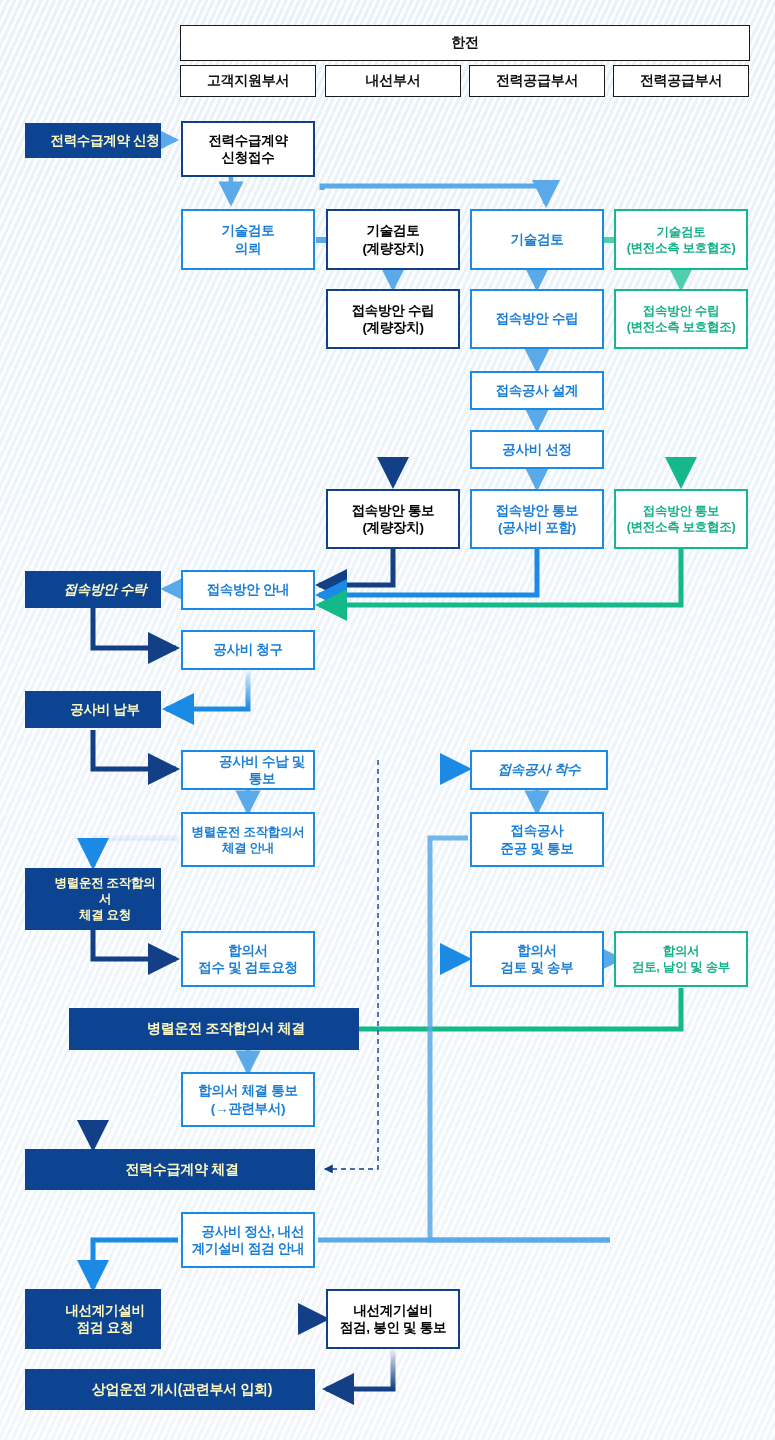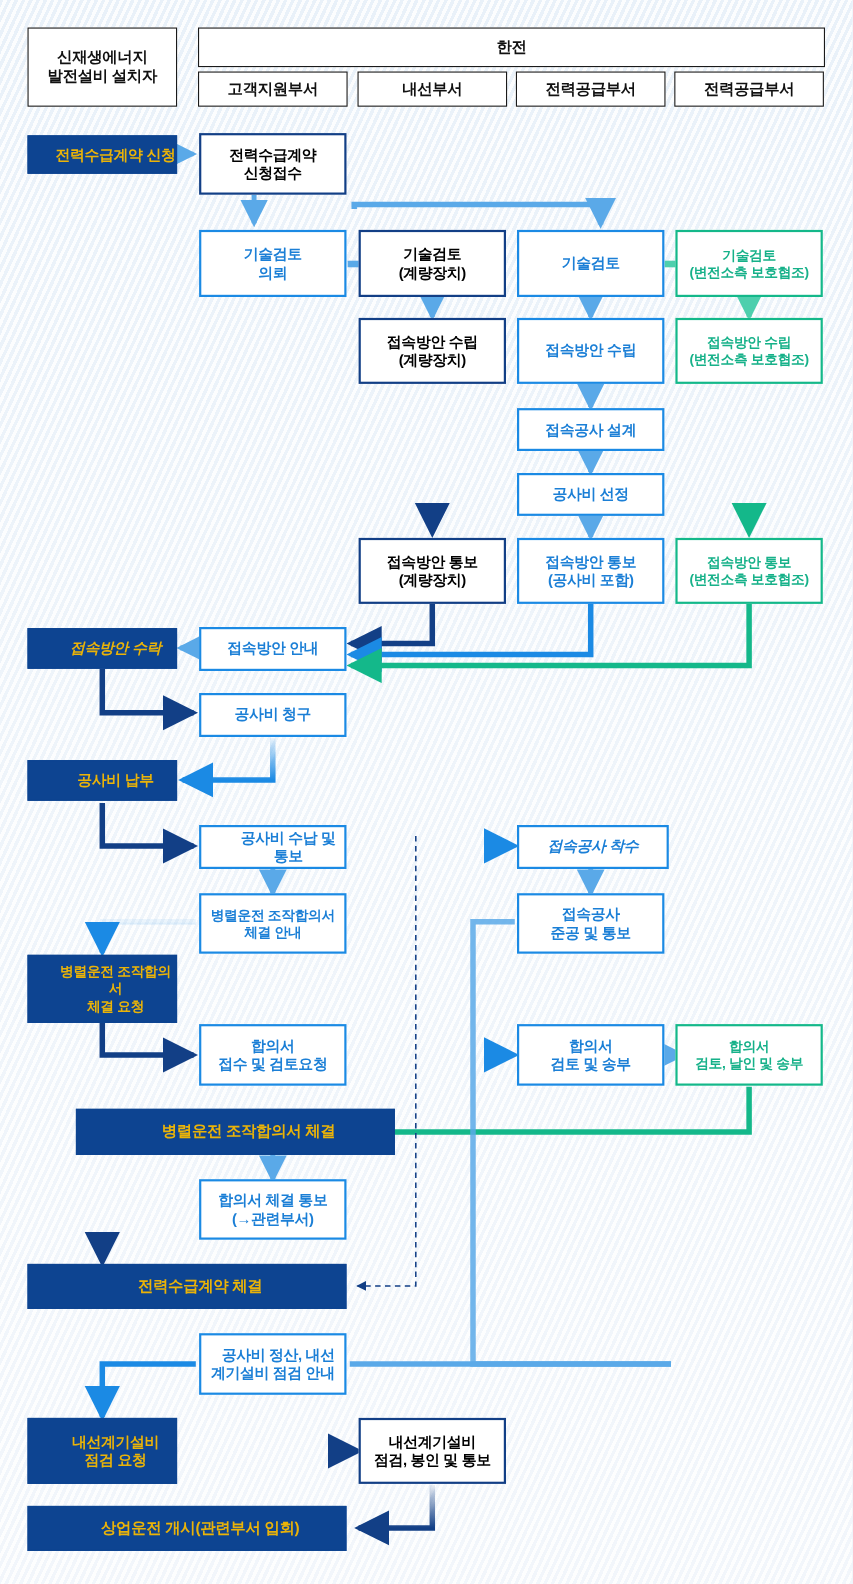--- a/index.html
+++ b/index.html
@@ -28,21 +28,21 @@
     white-space:pre-line;
     z-index:5;
   }
   
   .hdr{
     background:#ffffff;border:1.6px solid #1a1a1a;color:#111;
     font-size:14px;font-weight:bold;
   }
   
   .solid{
-    background:#0d4491;border:1px solid #0d4491;color:#eab308;font-size:13.5px;padding-left:24px;
+    background:#0d4491;border:1px solid #0d4491;color:#fef9c3;font-size:13.5px;padding-left:24px;
   }
   
   .navy{
     background:#ffffff;border:2.4px solid #123f86;color:#000000;font-size:13.5px;
   }
   
   .blue{
     background:#ffffff;border:2.4px solid #1b8ae4;color:#1b7fd6;font-size:13.5px;
   }
   
@@ -172,22 +172,20 @@
       <path d="M378,760 L378,1169 L325,1169" stroke="#123f86" stroke-width="1.4" fill="none" stroke-dasharray="5,4" marker-end="url(#mDash)"></path>
 
       <path d="M178,1240 L93,1240 L93,1288" stroke="#1b8ae4" stroke-width="5" fill="none" marker-end="url(#mBlue)"></path>
 
       <path d="M163,1319 L326,1319" stroke="url(#gNavyR)" stroke-width="5" fill="none" marker-end="url(#mNavy)"></path>
 
       <path d="M393,1350 L393,1389 L326,1389" stroke="url(#gNavyD)" stroke-width="5" fill="none" marker-end="url(#mNavy)"></path>
     </svg>
   </div>
 
-  <div class="node hdr" style="left:25px;top:25px;width:136px;height:72px;">신재생에너지
-발전설비 설치자</div>
 
   <div class="node hdr" style="left:180px;top:25px;width:570px;height:36px;">한전</div>
 
   <div class="node hdr" style="left:180px;top:65px;width:136px;height:32px;">고객지원부서</div>
   <div class="node hdr" style="left:325px;top:65px;width:136px;height:32px;">내선부서</div>
   <div class="node hdr" style="left:469px;top:65px;width:136px;height:32px;">전력공급부서</div>
   <div class="node hdr" style="left:613px;top:65px;width:136px;height:32px;">전력공급부서</div>
 
   <div class="node solid" style="left:25px;top:123px;width:136px;height:35px;">전력수급계약 신청</div>
 

